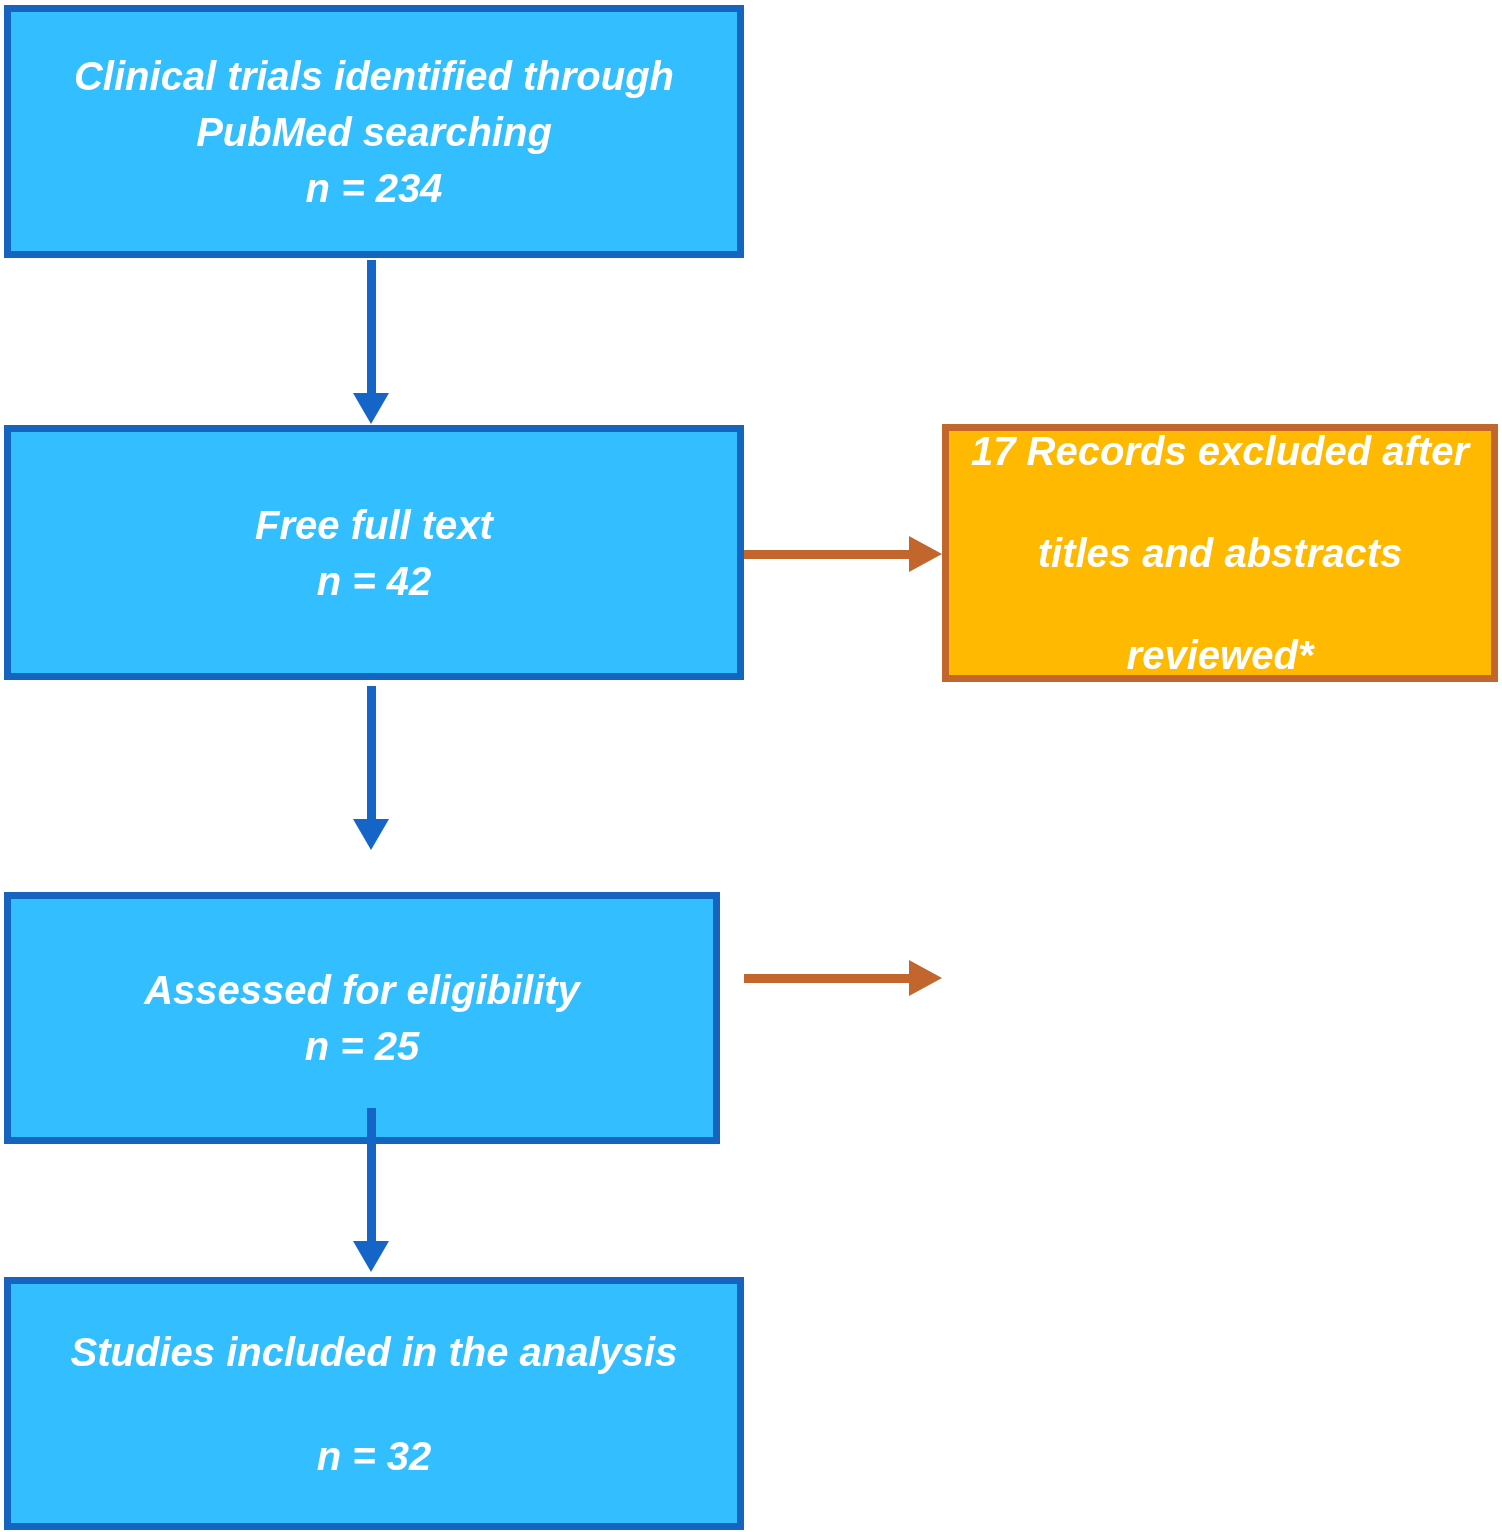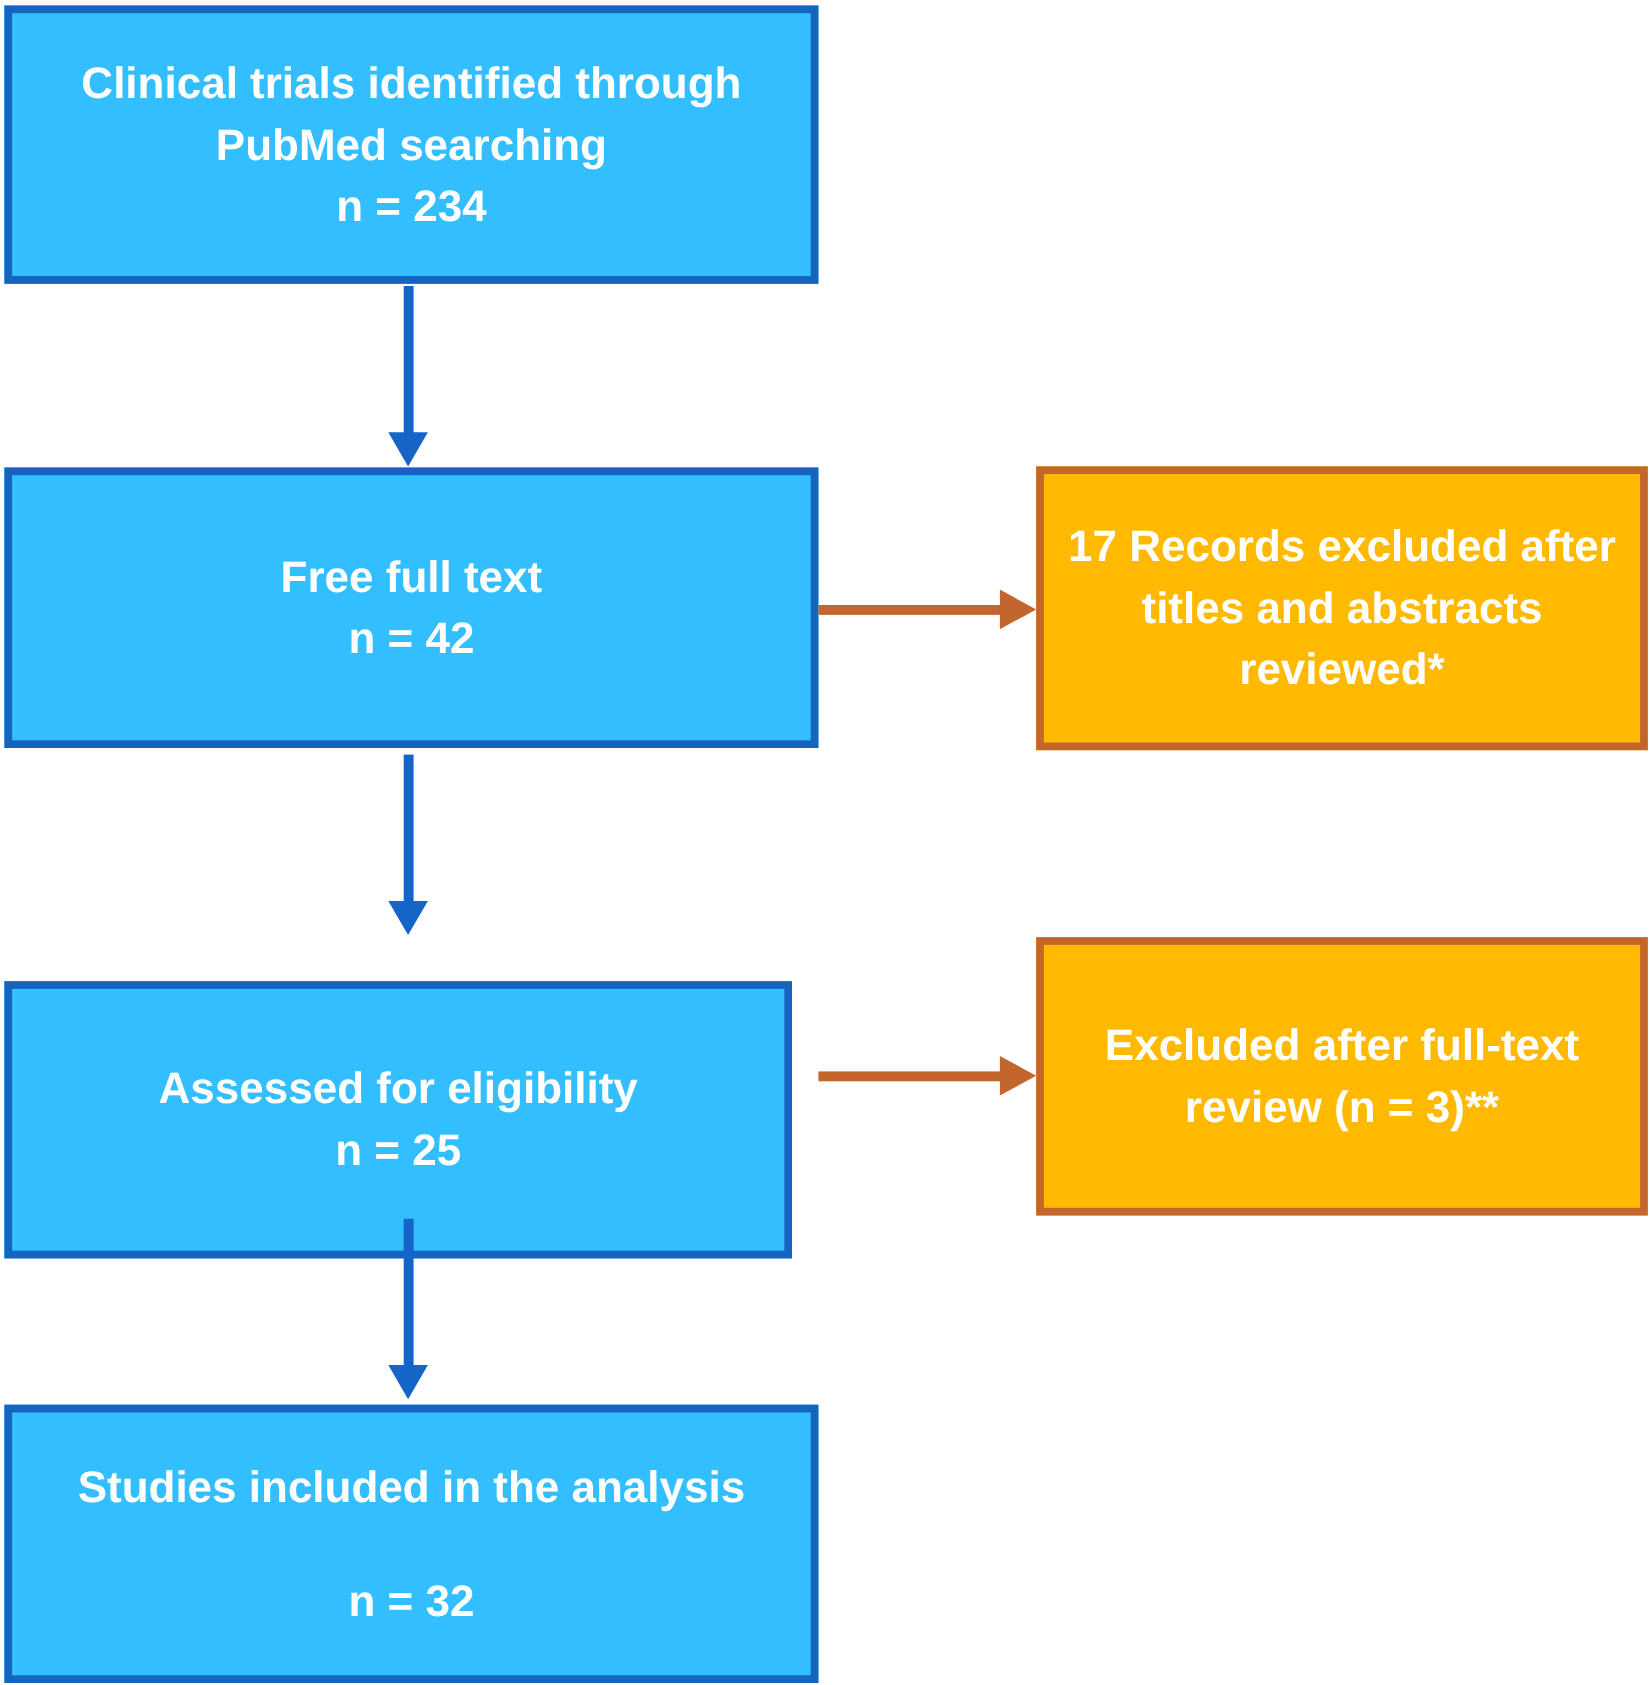--- a/index.html
+++ b/index.html
@@ -7,20 +7,21 @@
     padding: 0;
     background: #ffffff;
     font-family: "Liberation Sans", "DejaVu Sans", sans-serif;
   }
   #canvas {
     position: relative;
     width: 1502px;
     height: 1532px;
     background: #ffffff;
     overflow: hidden;
+    font-style: italic;
   }
   .node {
     position: absolute;
     box-sizing: border-box;
     display: flex;
     flex-direction: column;
     align-items: center;
     justify-content: center;
     text-align: center;
     font-weight: bold;
@@ -35,21 +36,21 @@
   }
   .exclusion {
     background: #FFB900;
     border: 7px solid #C2662D;
   }
   
   #box-identified   { left: 4px;   top: 5px;    width: 740px; height: 253px; }
   #box-freefulltext { left: 4px;   top: 425px;  width: 740px; height: 255px; text-align: center; }
   #box-assessed     { left: 4px;   top: 892px;  width: 716px; height: 252px; }
   #box-included     { left: 4px;   top: 1277px; width: 740px; height: 253px; gap: 48px; }
-  #box-excl-titles  { left: 942px; top: 424px;  width: 556px; height: 258px; }
+  #box-excl-titles  { left: 942px; top: 424px;  width: 556px; height: 258px; gap: 46px; }
   #box-excl-fulltext{ left: 942px; top: 852px;  width: 556px; height: 253px; }
 
   
   .arrow { position: absolute; }
   .arrow .shaft { position: absolute; background: #1565C8; }
   .arrow .head  { position: absolute; width: 0; height: 0; }
 
   .arrow-down { width: 37px; height: 164px; }
   .arrow-down .shaft { left: 14px; top: 0; width: 9px; height: 134px; }
   .arrow-down .head {
@@ -98,24 +99,20 @@
     <div class="line">Studies included in the analysis</div>
     <div class="line">n = 32</div>
   </div>
 
   <div id="box-excl-titles" class="node exclusion">
     <div class="line">17 Records excluded after</div>
     <div class="line">titles and abstracts</div>
     <div class="line">reviewed*</div>
   </div>
 
-  <div id="box-excl-fulltext" class="node exclusion">
-    <div class="line">Excluded after full-text</div>
-    <div class="line">review (n = 3)**</div>
-  </div>
 
   <div id="arrow-v1" class="arrow arrow-down">
     <div class="shaft"></div>
     <div class="head"></div>
   </div>
   <div id="arrow-v2" class="arrow arrow-down">
     <div class="shaft"></div>
     <div class="head"></div>
   </div>
   <div id="arrow-v3" class="arrow arrow-down">

